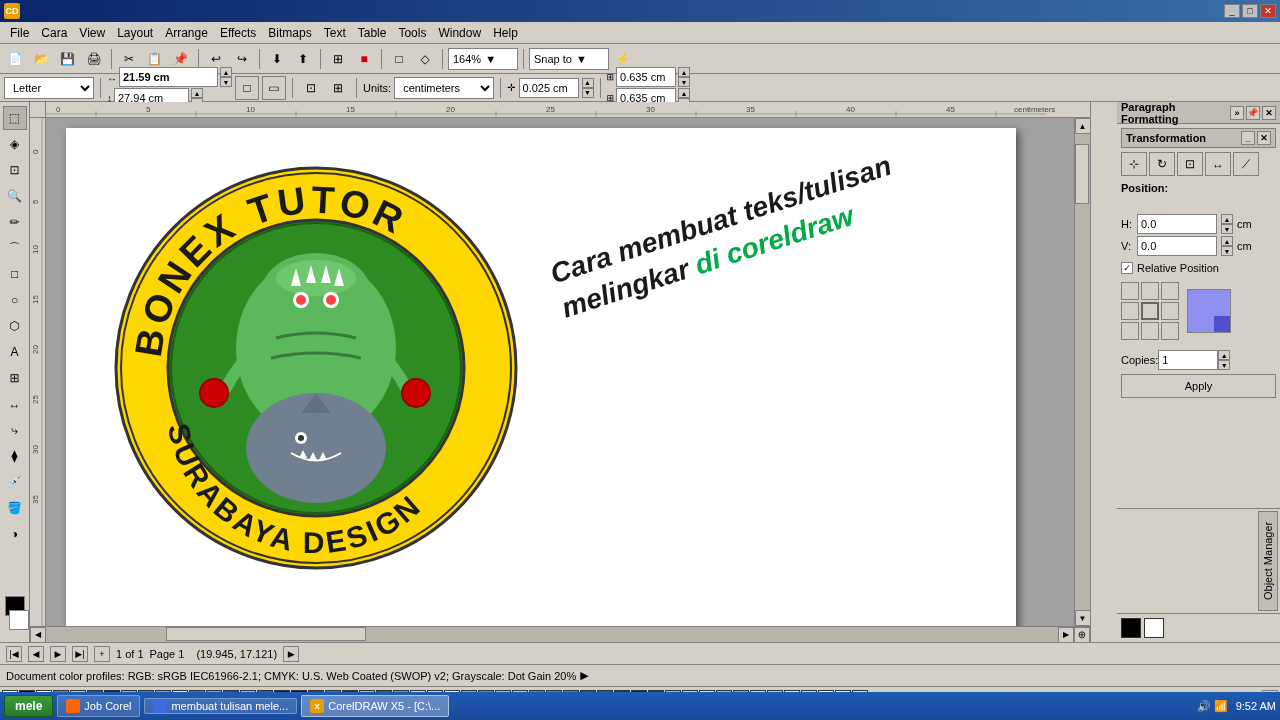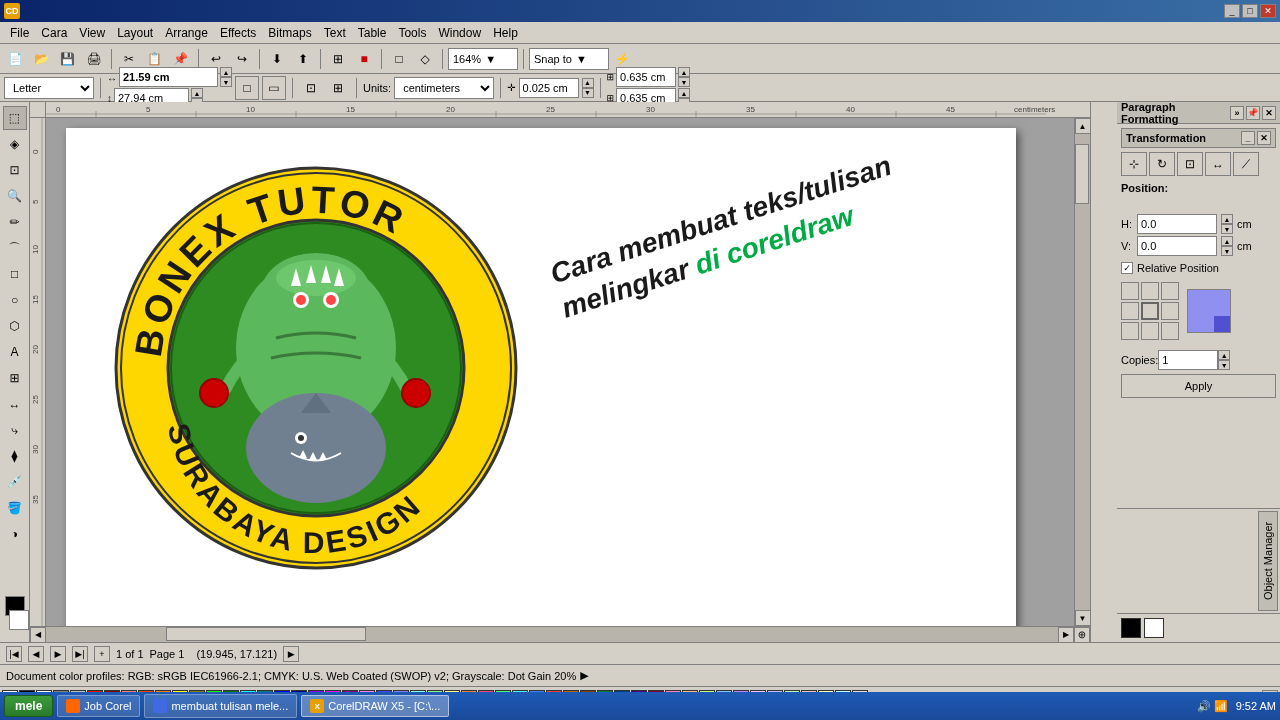--- a/index.html
+++ b/index.html
@@ -683,21 +683,21 @@
     </div>
   <div style="width:16px;height:16px;background:#d4d0c8;border:1px solid #808080;display:flex;align-items:center;justify-content:center;font-size:9px;cursor:pointer;">▶</div>
 </div>
 
 <div id="taskbar" style="height:28px;background:linear-gradient(to bottom,#1e5bb5,#1a4a9a);display:flex;align-items:center;padding:0 4px;gap:4px;position:fixed;bottom:0;left:0;width:1280px;z-index:1000;">
   <div class="taskbar-start" style="height:22px;padding:0 10px;background:linear-gradient(to bottom,#3c9c3c,#2a7a2a);border-radius:3px;color:white;font-size:12px;font-weight:bold;display:flex;align-items:center;cursor:pointer;border:1px solid #1a5a1a;">mele</div>
   <div class="taskbar-item" style="height:22px;padding:0 8px;background:rgba(255,255,255,0.15);border:1px solid rgba(255,255,255,0.3);color:white;font-size:11px;display:flex;align-items:center;cursor:pointer;border-radius:2px;gap:4px;">
     <div style="width:14px;height:14px;background:#ff6600;border-radius:2px;"></div>
     <span>Job Corel</span>
   </div>
-  <div class="taskbar-item" style="height:24px;padding:0 8px;background:rgba(255,255,255,0.15);border:1px solid rgba(255,255,255,0.3);color:white;font-size:11px;display:flex;align-items:center;cursor:pointer;border-radius:2px;gap:4px;">
+  <div class="taskbar-item" style="height:16px;padding:0 8px;background:rgba(255,255,255,0.15);border:1px solid rgba(255,255,255,0.3);color:white;font-size:11px;display:flex;align-items:center;cursor:pointer;border-radius:2px;gap:4px;">
     <div style="width:14px;height:14px;background:#4169e1;border-radius:2px;"></div>
     <span>membuat tulisan mele...</span>
   </div>
   <div class="taskbar-item active" style="height:22px;padding:0 8px;background:rgba(255,255,255,0.3);border:1px solid rgba(255,255,255,0.5);color:white;font-size:11px;display:flex;align-items:center;cursor:pointer;border-radius:2px;gap:4px;">
     <div style="width:14px;height:14px;background:#e8a000;border-radius:2px;display:flex;align-items:center;justify-content:center;font-size:8px;font-weight:bold;color:white;">X</div>
     <span>CorelDRAW X5 - [C:\...</span>
   </div>
   <div id="system-tray" style="margin-left:auto;color:white;font-size:11px;display:flex;align-items:center;gap:8px;">
     <span>🔊 📶</span>
     <span>9:52 AM</span>

